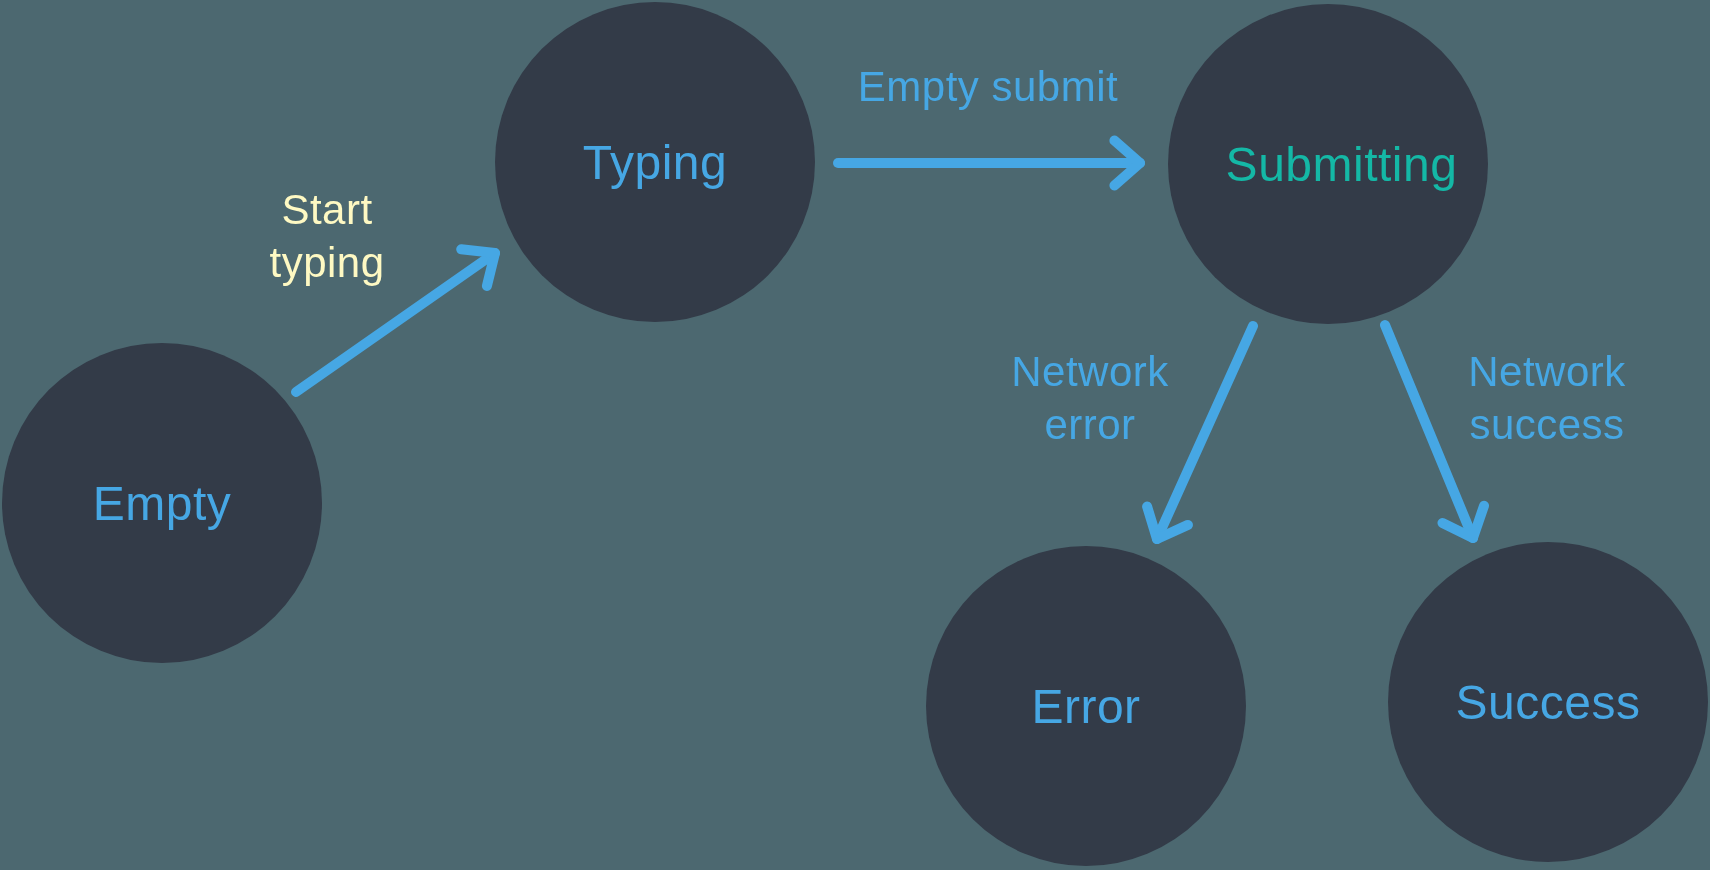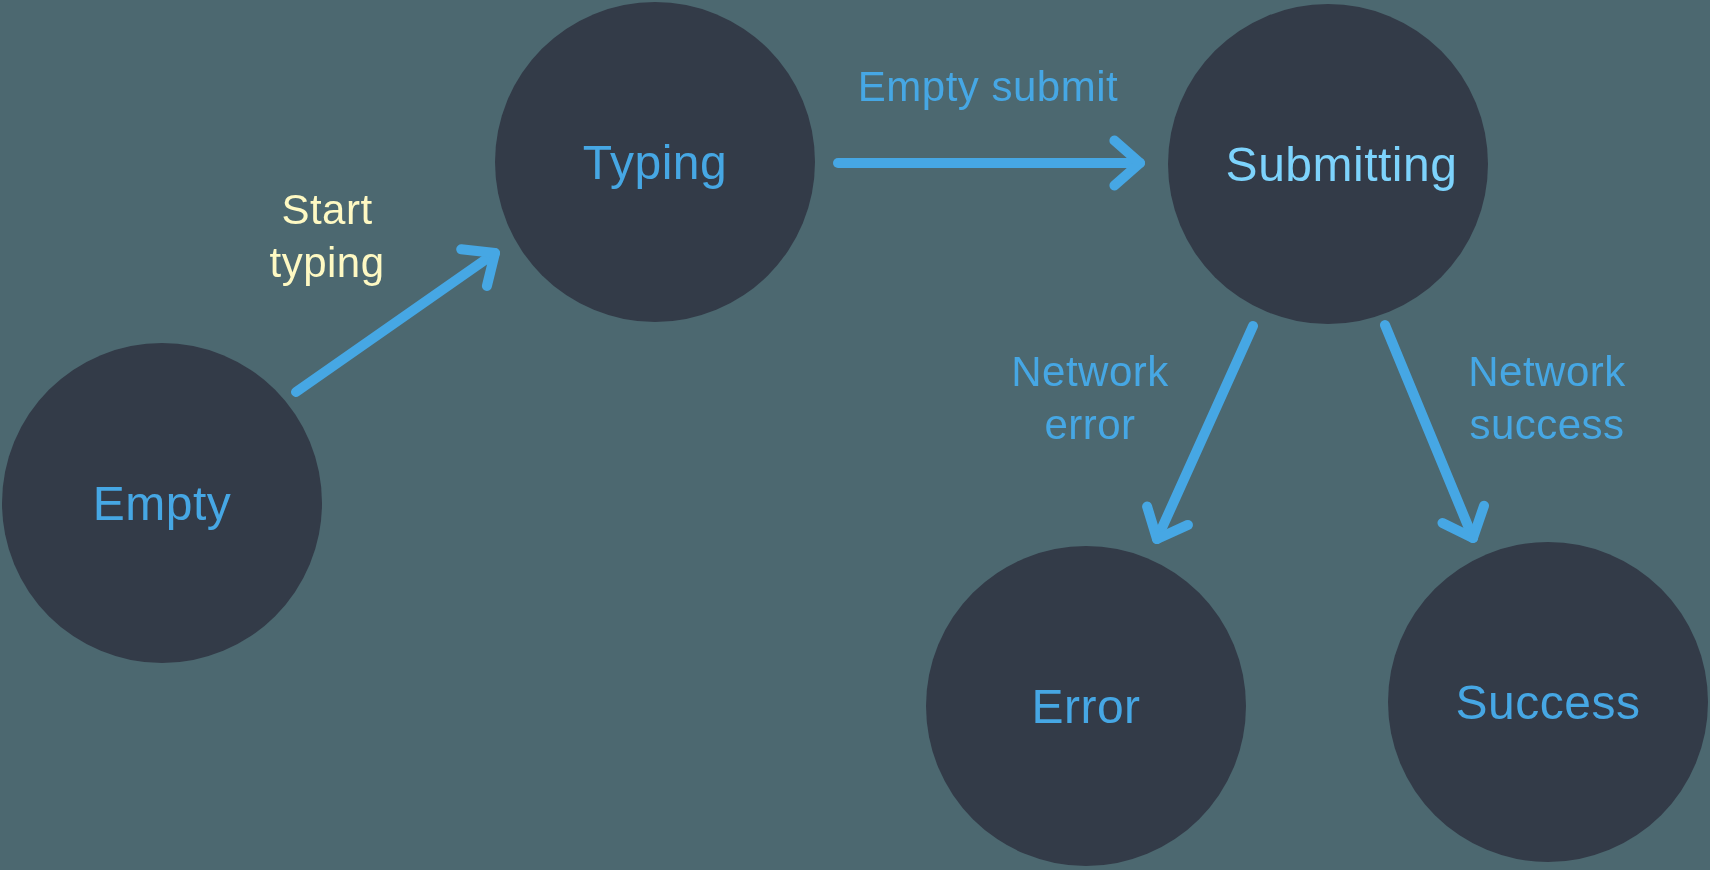--- a/index.html
+++ b/index.html
@@ -55,21 +55,21 @@
       <path d="M 1442.5 522.9 L 1473 538 L 1484.0 505.8" fill="none" stroke="#46A7E4" stroke-width="10" stroke-linecap="round" stroke-linejoin="round"></path>
     </svg>
   <div id="nodes-layer">
       <div class="node" style="left: 2px; top: 343px; width: 320px; height: 320px; background: rgb(51, 59, 72); text-align: center;">
         <span style="color: rgb(70, 167, 228);">Empty</span>
       </div>
       <div class="node" style="left: 495px; top: 2px; width: 320px; height: 320px; background: rgb(51, 59, 72);">
         <span style="color: rgb(70, 167, 228);">Typing</span>
       </div>
       <div class="node" style="left: 1168px; top: 4px; width: 320px; height: 320px; background: rgb(51, 59, 72);">
-        <span style="color: #7dd3fc; margin-left: 27px;">Submitting</span>
+        <span style="color: #14b8a6; margin-left: 27px;">Submitting</span>
       </div>
       <div class="node" style="left: 926px; top: 546px; width: 320px; height: 320px; background: rgb(51, 59, 72);">
         <span style="color: rgb(70, 167, 228);">Error</span>
       </div>
       <div class="node" style="left: 1388px; top: 542px; width: 320px; height: 320px; background: rgb(51, 59, 72);">
         <span style="color: rgb(70, 167, 228);">Success</span>
       </div>
     </div>
   <div id="labels-layer">
       <div class="edge-label" style="left: 327px; top: 236px; color: #fef9c3;">Start

